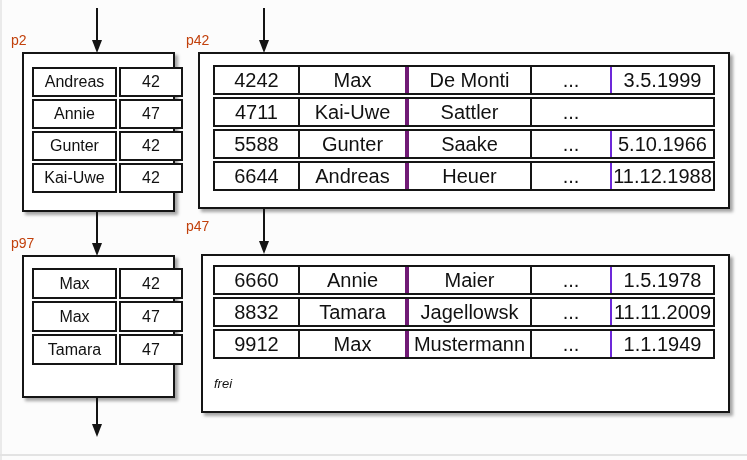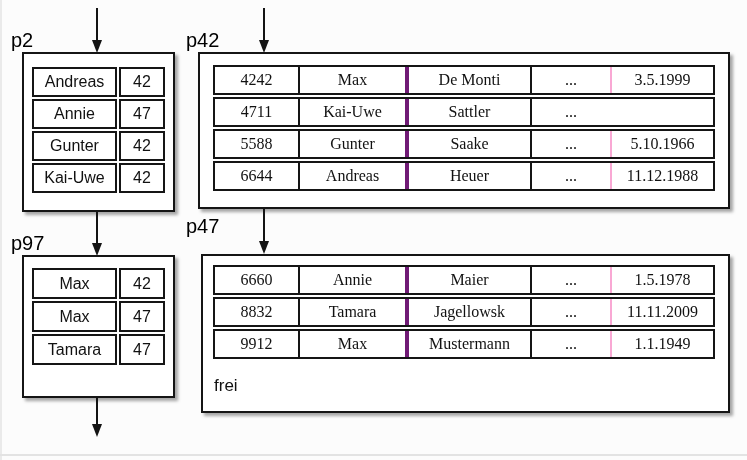--- a/index.html
+++ b/index.html
@@ -14,57 +14,57 @@
   .pagebox {
     position:absolute; box-sizing:border-box; background:#fff;
     border:2px solid #151515;
     box-shadow:3px 3px 3px rgba(0,0,0,0.35);
   }
   #box-p2  { left:22px;  top:52px;  width:153px; height:160px; }
   #box-p42 { left:198px; top:52px;  width:532px; height:157px; }
   #box-p97 { left:22px;  top:255px; width:153px; height:143px; }
   #box-p47 { left:201px; top:254px; width:529px; height:159px; }
 
-  .plabel { position:absolute; font-size:20px; line-height:20px; color:#000000; }
+  .plabel { position:absolute; font-size:14px; line-height:20px; color:#c2410c; }
   #label-p2  { left:11px;  top:30px; }
   #label-p42 { left:186px; top:30px; }
   #label-p97 { left:11px;  top:233px; }
   #label-p47 { left:186px; top:216px; }
 
   .kvtable { position:absolute; }
   #table-p2  { left:32px; top:67px; }
   #table-p97 { left:32px; top:268px; }
   .kvrow { display:flex; gap:2px; margin-bottom:2px; }
   .kvcell {
     box-sizing:border-box; border:2px solid #151515; background:#fff;
     display:flex; align-items:center; justify-content:center;
     font-size:16px; height:30px;
   }
   .kv-name { width:85px; }
-  .kv-val  { width:46px; }
+  .kv-val  { width:64px; }
   #table-p97 .kvcell { height:31px; }
 
   .rectable { position:absolute; width:502px; }
   #table-p42 { left:213px; top:65px; }
   #table-p47 { left:213px; top:265px; }
   .recrow {
     display:flex; box-sizing:border-box; height:30px; margin-bottom:2px;
     border:2px solid #151515; background:#fff;
   }
   .reccell {
     box-sizing:border-box; display:flex; align-items:center; justify-content:center;
-    font-size:16px; overflow:hidden; white-space:nowrap;font-family:Liberation Serif, serif;
+    font-size:20px; overflow:hidden; white-space:nowrap;
   }
   .col-id   { width:83px; }
   .col-fn   { width:107px; border-left:2px solid #151515; }
   .col-ln   { width:125px; border-left:4px solid #701a75; }
   .col-more { width:80px;  border-left:2px solid #151515; }
-  .col-date { width:103px; border-left:2px solid #f9a8d4; }
+  .col-date { width:103px; border-left:2px solid #6d28d9; }
 
-  .free { position:absolute; left:214px; top:376px; font-size:17px; }
+  .free { position:absolute; left:214px; top:376px; font-size:13px; font-style:italic; }
 
   svg.arrows { position:absolute; left:0; top:0; z-index:9; pointer-events:none; }
   svg.arrows line    { stroke:#141414; stroke-width:2; }
   svg.arrows polygon { fill:#141414; }
 </style>
 </head>
 <body>
 
 <div class="canvas">
 

